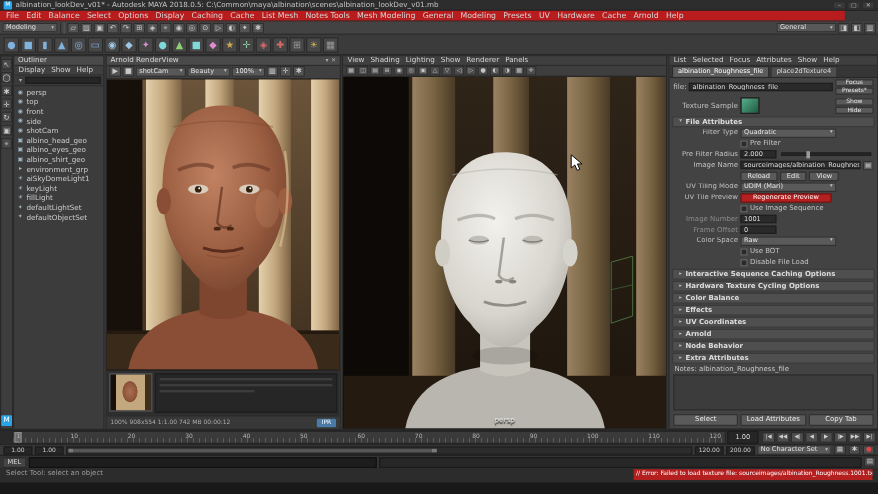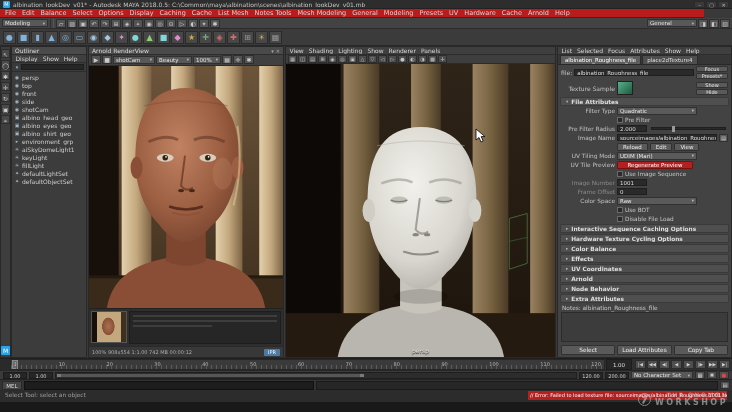--- a/index.html
+++ b/index.html
@@ -730,27 +730,20 @@
     <span class="cmd-output"></span>
     <span class="ricon">▤</span>
   </div>
 
   <div id="bottombar">
     <span class="help-text">Select Tool: select an object</span>
     <span class="alertbar">// Error: Failed to load texture file: sourceimages/albination_Roughness.1001.tx //</span>
     <span class="bottom-strip"></span>
   </div>
 
-  <div id="watermark">
-    <span class="wmlogo"></span>
-    <span>
-      <div class="wm1">THE GNOMON</div>
-      <div class="wm2">WORKSHOP</div>
-    </span>
-  </div>
 
   <div id="cursor">
     <svg width="12" height="16" viewBox="0 0 12 16">
       <path d="M1,1 L1,12 L4,9.5 L6,14 L8.2,13 L6.2,8.6 L10,8.6 Z" fill="#ffffff" stroke="#000" stroke-width="0.8"></path>
     </svg>
   </div>
 
 </div>
 
 </body></html>

